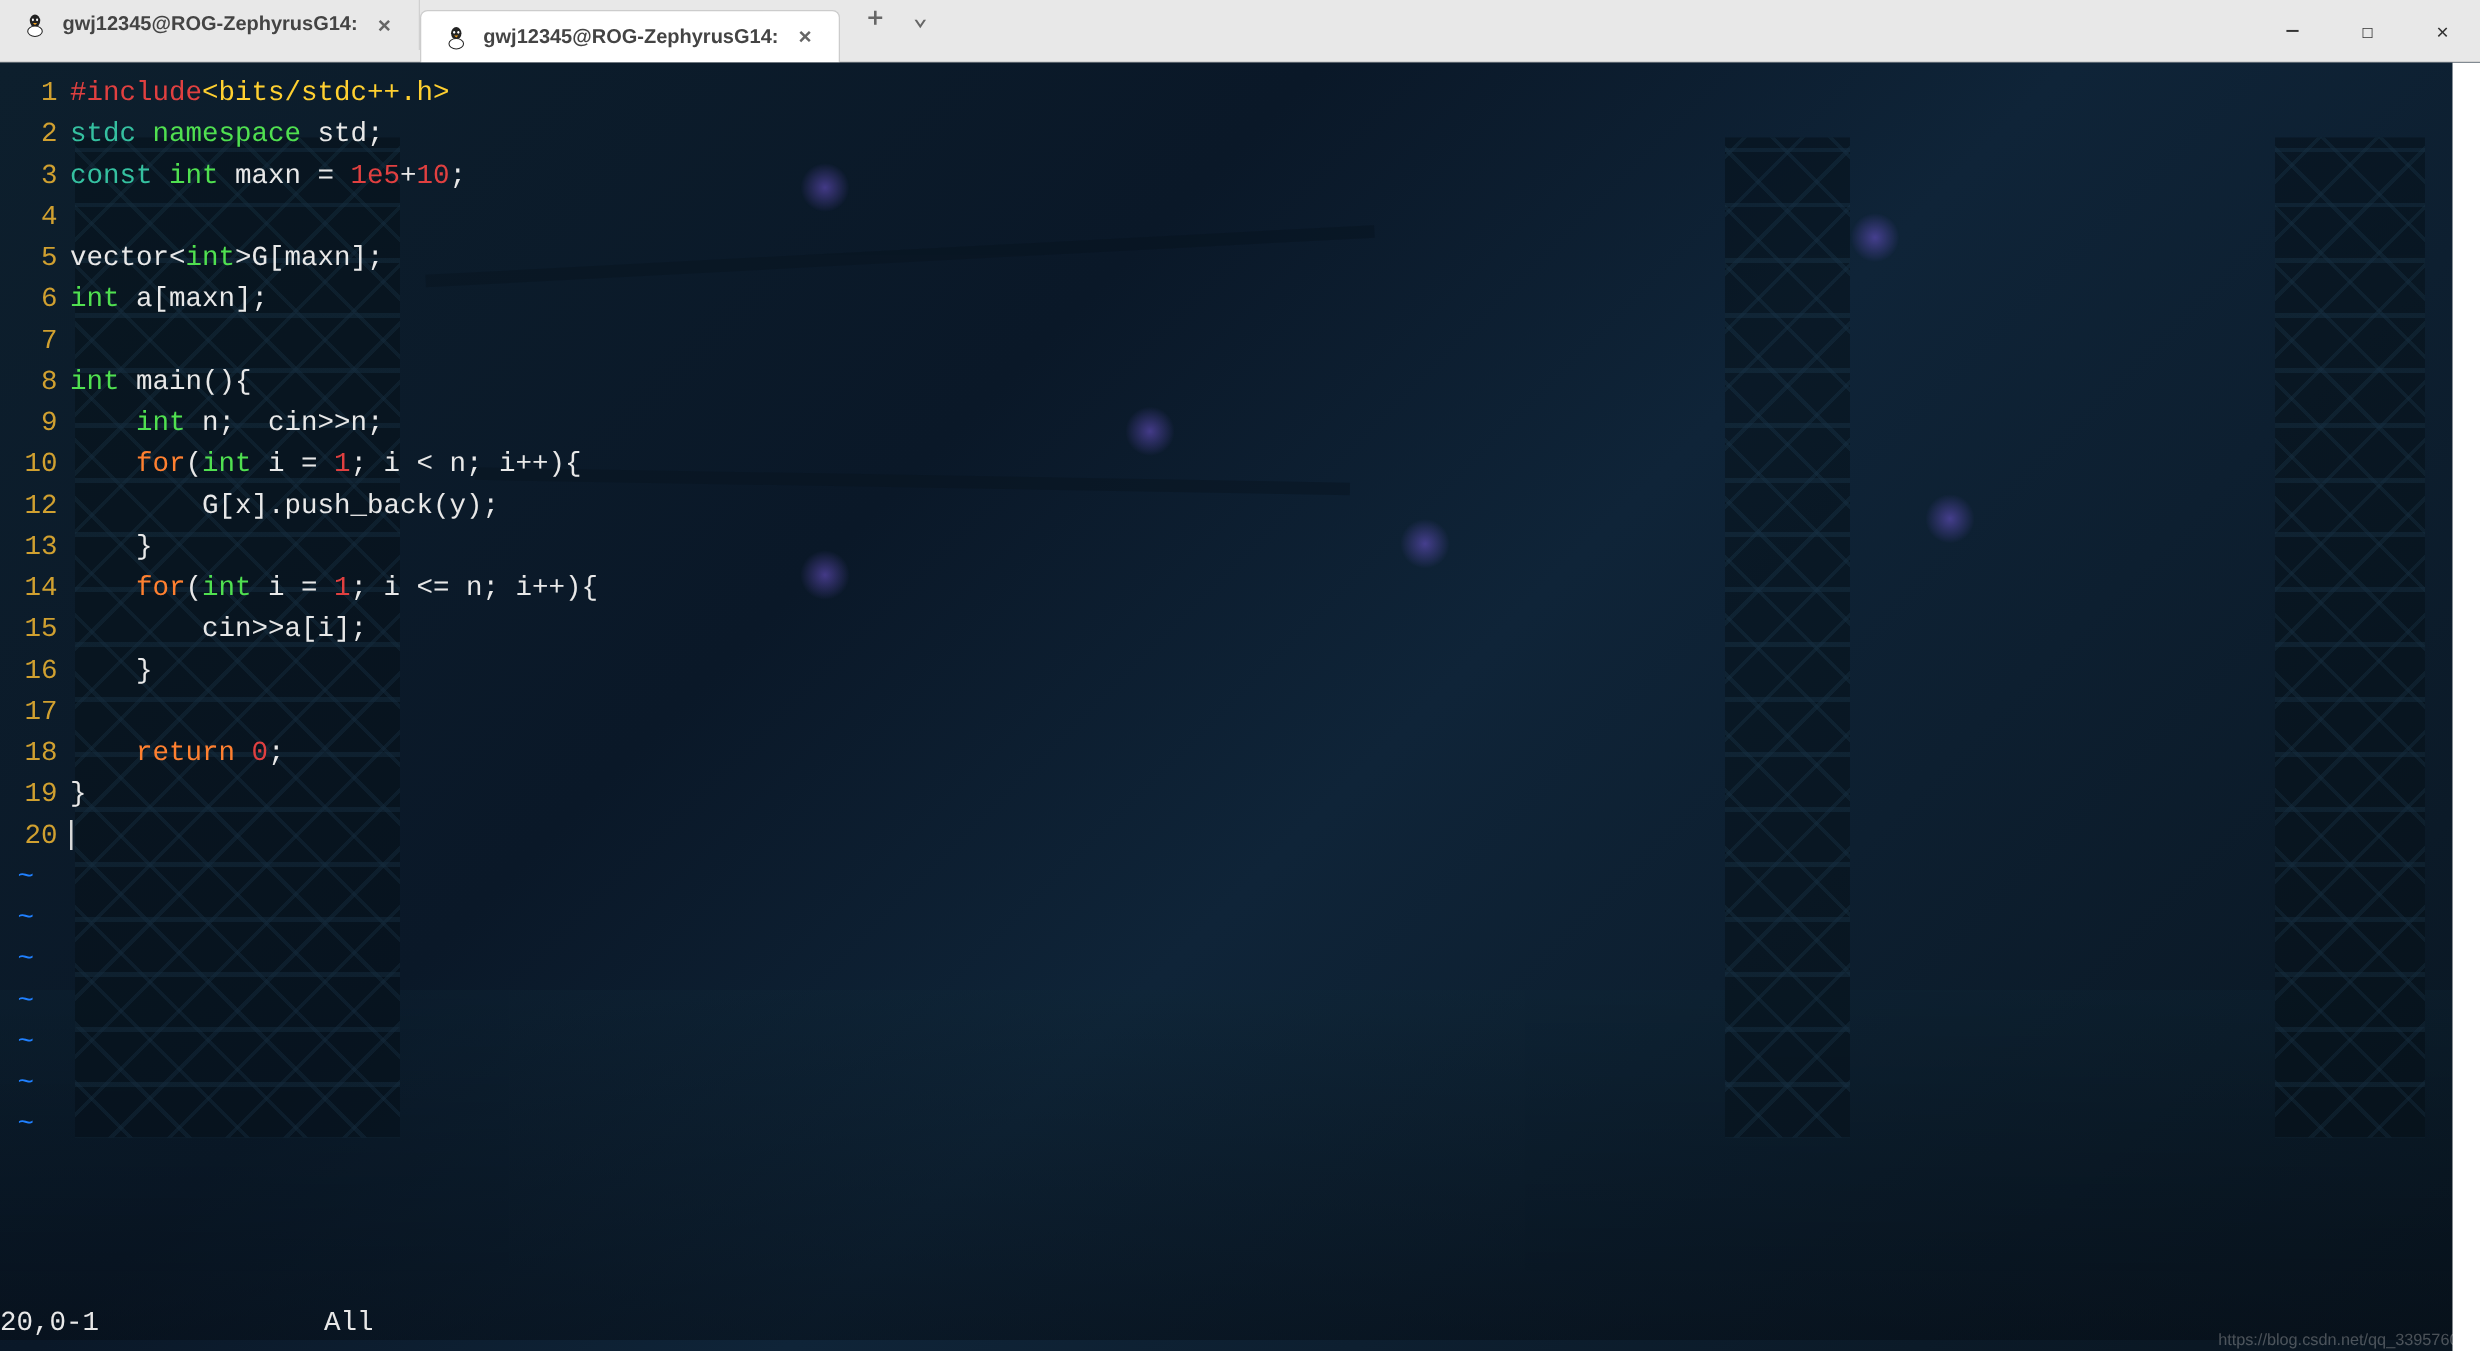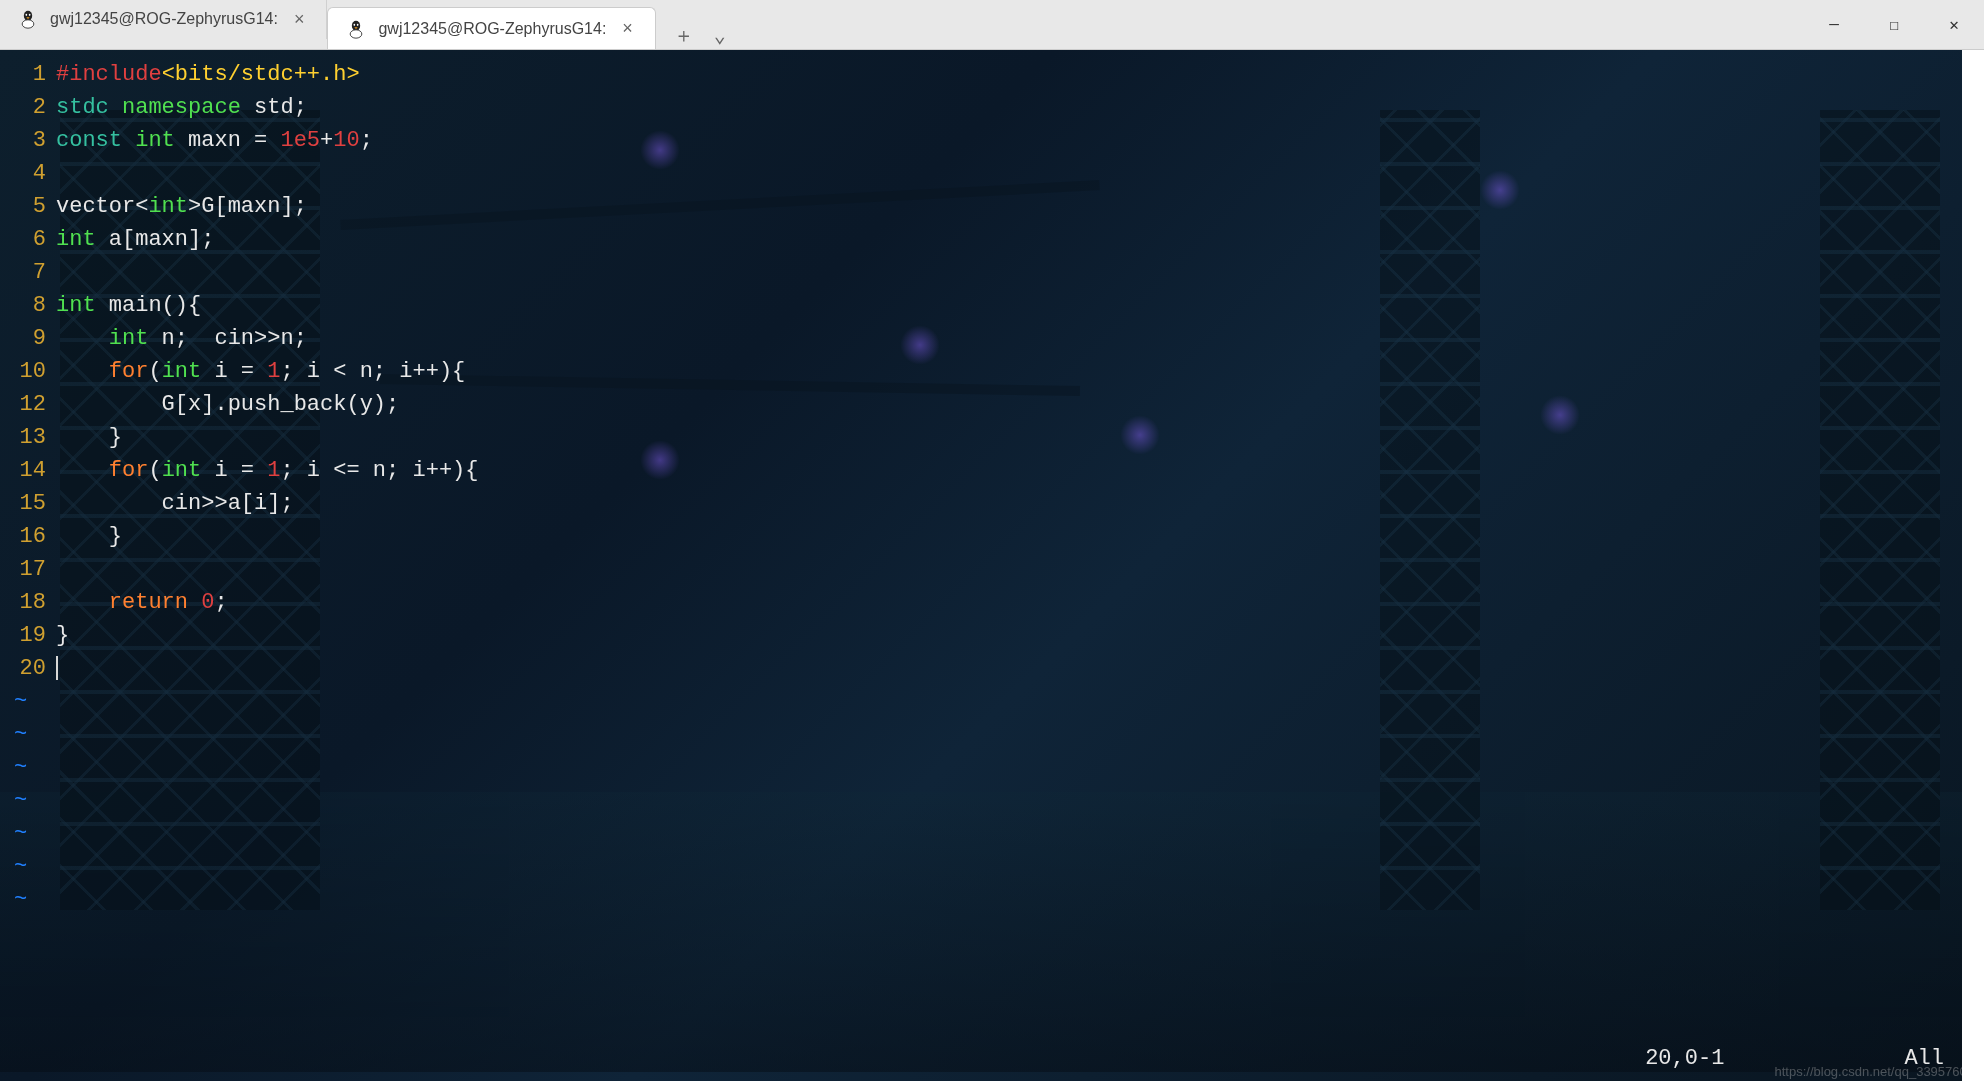--- a/index.html
+++ b/index.html
@@ -9,23 +9,24 @@
   font-family: Consolas, 'Courier New', monospace;
   background: #0a1828;
   overflow: hidden;
   display: flex;
   flex-direction: column;
 }
 .titlebar {
   height: 50px;
   background: #e8e8e8;
   display: flex;
-  align-items: flex-end;
+  align-items: flex-start;
   padding: 0;
   border-bottom: 1px solid #ccc;
+  font-weight: bold;
 }
 .tab {
   display: flex;
   align-items: center;
   height: 40px;
   padding: 0 18px;
   font-family: 'Segoe UI', Arial, sans-serif;
   font-size: 16px;
   color: #444;
   border-right: 1px solid #d0d0d0;
@@ -164,21 +165,20 @@
   height: 24px;
   background: #d8d8d8;
   vertical-align: middle;
 }
 .status-line {
   position: absolute;
   bottom: 10px;
   right: 0;
   left: 0;
   display: flex;
-  justify-content: flex-end;
   gap: 180px;
   padding: 0 40px 0 0;
   font-size: 22px;
   color: #e8e8e8;
   z-index: 3;
 }
 .watermark {
   position: absolute;
   bottom: 2px;
   right: 10px;

